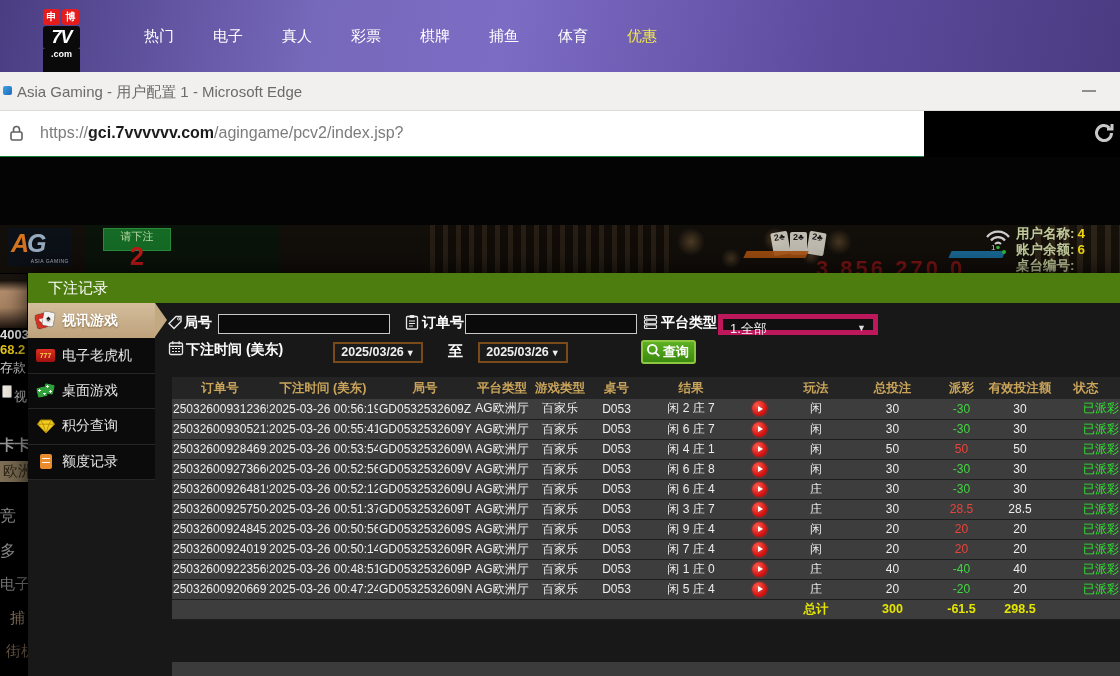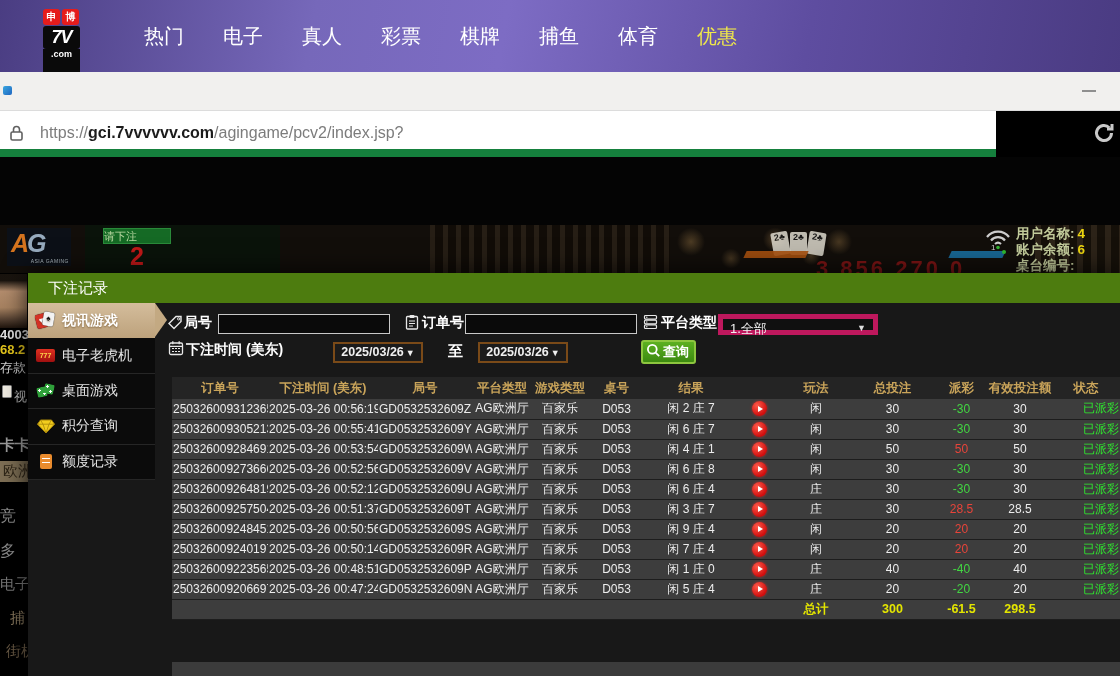--- a/index.html
+++ b/index.html
@@ -12,50 +12,50 @@
     background:linear-gradient(100deg,#4a3d82 0%,#7668ba 28%,#7d6cc4 45%,#5e4da0 72%,#4a3b82 100%); z-index:3;}
   .logo { position:absolute; left:43px; top:9px; width:38px; cursor:pointer; }
   .logo-badges { display:flex; gap:2px; }
   .logo-badges span { width:17px; height:16px; background:#e51c1c; border-radius:3px; color:#fff;
     font-size:10px; font-weight:bold; display:flex; align-items:center; justify-content:center; }
   .logo-main { width:37px; height:23px; background:#0a0a0a; border-radius:3px; margin-top:1px;
     color:#fff; font-size:18px; font-weight:bold; font-style:italic; text-align:center; line-height:23px; letter-spacing:-1px; }
   .logo-sub { width:37px; background:#0a0a0a; border-radius:0 0 3px 3px; color:#fff; font-size:9px;
     font-weight:bold; text-align:center; line-height:10px; padding-bottom:16px;}
   .menu { position:absolute; left:144px; top:0; height:72px; display:flex; gap:39px; align-items:center; }
-  .nav-item { color:#fff; font-size:20px; cursor:pointer; white-space:nowrap; }
+  .nav-item { color:#fff; font-size:15px; cursor:pointer; white-space:nowrap; }
   .nav-item.hl { color:var(--highlight-yellow,#f0e84a); }
 
   
   .titlebar { position:absolute; left:0; top:72px; width:1120px; height:39px; background:#f1f0ee;
     border-bottom:1px solid #dcdcdc; z-index:3;}
   .edge-favicon { position:absolute; left:3px; top:14px; width:9px; height:9px; border-radius:2px;
     background:linear-gradient(135deg,#3ba7e0,#1f66c0); }
   .title-text { position:absolute; left:17px; top:0; line-height:39px; font-size:15px; color:#6b6b6b; white-space:nowrap; }
   .min-btn { position:absolute; left:1082px; top:18px; width:14px; height:2px; background:#8f8f8f; cursor:pointer; }
 
   
-  .urlbar { position:absolute; left:0; top:111px; width:996px; height:46px; background:#fff;
-    border-bottom:8px solid #15803d; z-index:3;}
+  .urlbar { position:absolute; left:0; top:111px; width:924px; height:46px; background:#fff;
+    border-bottom:1px solid #15803d; z-index:3;}
   .lock-wrap { position:absolute; left:9px; top:13px; }
   .url { position:absolute; left:40px; top:0; line-height:43px; font-size:16px; white-space:nowrap; cursor:text; }
   .url .dim { color:#7c7c7c; }
   .url .dom { color:#1c1c1c; font-weight:bold; }
   .refresh { position:absolute; left:1092px; top:10px; cursor:pointer; }
 
   
   .blackband { position:absolute; left:0; top:157px; width:1120px; height:68px; background:#040404; z-index:1; }
   .stream { position:absolute; left:0; top:225px; width:1120px; height:48px; background:#120e0a; z-index:1; overflow:hidden; }
   .ag-logo { position:absolute; left:7px; top:3px; width:64px; height:38px; background:#0c1118; padding:1px 4px; opacity:.95;}
   .ag-a { color:#e07a20; font-weight:bold; font-style:italic; font-size:25px; }
   .ag-g { color:#9fb4c8; font-weight:bold; font-style:italic; font-size:25px; margin-left:-2px;}
   .ag-sub { position:absolute; right:2px; bottom:2px; font-size:5px; color:#b8c4cc; letter-spacing:.5px; }
   .felt { position:absolute; left:85px; top:0; width:195px; height:48px; background:#0a130a; }
-  .bet-badge { position:absolute; left:103px; top:3px; width:68px; height:16px; background:#156a25;
-    border:1px solid #2a8a3a; color:#b9d8a2; font-size:11px; line-height:14px; }
+  .bet-badge { position:absolute; left:103px; top:3px; width:68px; height:23px; background:#156a25;
+    border:1px solid #2a8a3a; color:#b9d8a2; font-size:11px; text-align:center; line-height:14px; }
   .countdown { position:absolute; left:112px; top:17px; width:50px; text-align:center; color:#c01818;
     font-size:25px; font-weight:bold; }
   .curtain1 { position:absolute; left:430px; top:0; width:240px; height:48px;
     background:repeating-linear-gradient(90deg,#261e15 0 5px,#110c07 5px 13px); }
   .curtain2 { position:absolute; left:1035px; top:0; width:85px; height:48px;
     background:repeating-linear-gradient(90deg,#2c2318 0 6px,#151009 6px 14px); }
   .bokeh { position:absolute; left:655px; top:0; width:200px; height:48px;
     background:
       radial-gradient(circle 13px at 18% 35%, rgba(135,105,62,.5), transparent 14px),
       radial-gradient(circle 9px at 38% 70%, rgba(135,105,62,.42), transparent 10px),
@@ -173,20 +173,21 @@
         <div class="nav-item">彩票</div>
         <div class="nav-item">棋牌</div>
         <div class="nav-item">捕鱼</div>
         <div class="nav-item">体育</div>
         <div class="nav-item hl">优惠</div>
       </nav>
   </header>
 
   <div class="titlebar">
     <span class="edge-favicon"></span>
+    <span class="title-text">Asia Gaming - 用户配置 1 - Microsoft Edge</span>
     <span class="min-btn"></span>
   </div>
 
   <div class="urlbar">
     <span class="lock-wrap">
       <svg width="15" height="18" viewBox="0 0 15 18">
           <rect x="2" y="8" width="11" height="8" rx="1.5" fill="none" stroke="#606060" stroke-width="1.6"></rect>
           <path d="M4.5 8 V5.5 a3 3 0 0 1 6 0 V8" fill="none" stroke="#606060" stroke-width="1.6"></path>
         </svg>
     </span>

